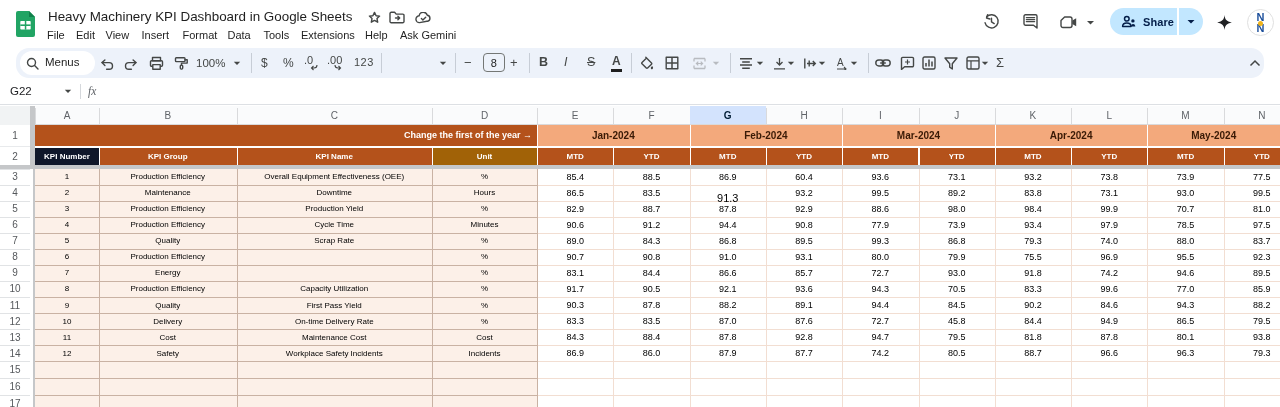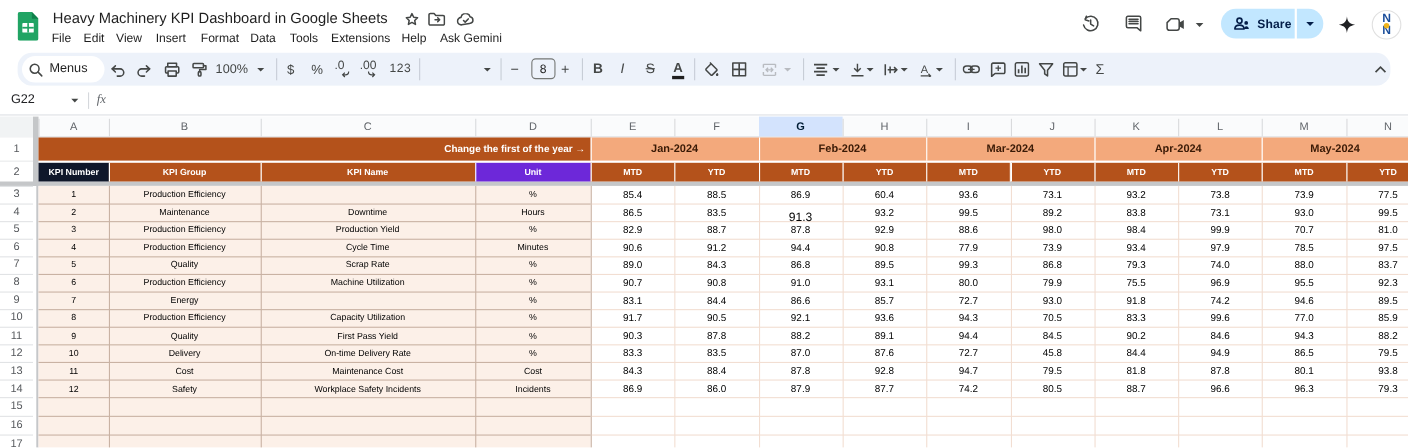--- a/index.html
+++ b/index.html
@@ -284,21 +284,21 @@
         <div style="position:absolute;left:842.2px;top:125px;width:152.6px;height:20.5px;background:#f3a97c;color:#3a1a06;font-weight:700;font-size:10px;display:flex;align-items:center;justify-content:center;">Mar-2024</div>
         <div style="position:absolute;left:842.2px;top:125px;width:1px;height:20.5px;background:#fff;"></div>
         <div style="position:absolute;left:994.8px;top:125px;width:152.6px;height:20.5px;background:#f3a97c;color:#3a1a06;font-weight:700;font-size:10px;display:flex;align-items:center;justify-content:center;">Apr-2024</div>
         <div style="position:absolute;left:994.8px;top:125px;width:1px;height:20.5px;background:#fff;"></div>
         <div style="position:absolute;left:1147.4px;top:125px;width:132.6px;height:20.5px;background:#f3a97c;color:#3a1a06;font-weight:700;font-size:10px;display:flex;align-items:center;justify-content:center;">May-2024</div>
         <div style="position:absolute;left:1147.4px;top:125px;width:1px;height:20.5px;background:#fff;"></div>
         <div style="position:absolute;left:537px;top:125px;width:1px;height:20.5px;background:#fff;"></div>
         <div style="position:absolute;left:35px;top:147.5px;width:64px;height:17.7px;display:flex;align-items:center;justify-content:center;font-size:8px;background:#0f172a;color:#fff;font-weight:700;">KPI Number</div>
         <div style="position:absolute;left:99px;top:147.5px;width:137.5px;height:17.7px;display:flex;align-items:center;justify-content:center;font-size:8px;background:#b4521b;color:#fff;font-weight:700;">KPI Group</div>
         <div style="position:absolute;left:236.5px;top:147.5px;width:195.5px;height:17.7px;display:flex;align-items:center;justify-content:center;font-size:8px;background:#b4521b;color:#fff;font-weight:700;">KPI Name</div>
-        <div style="position:absolute;left:432px;top:147.5px;width:105px;height:17.7px;display:flex;align-items:center;justify-content:center;font-size:8px;background:#6d28d9;color:#fff;font-weight:700;">Unit</div>
+        <div style="position:absolute;left:432px;top:147.5px;width:105px;height:17.7px;display:flex;align-items:center;justify-content:center;font-size:8px;background:#a16207;color:#fff;font-weight:700;">Unit</div>
         <div style="position:absolute;left:537px;top:147.5px;width:76.3px;height:17.7px;display:flex;align-items:center;justify-content:center;font-size:8px;background:#b4521b;color:#fff;font-weight:700;">MTD</div>
         <div style="position:absolute;left:613.3px;top:147.5px;width:76.3px;height:17.7px;display:flex;align-items:center;justify-content:center;font-size:8px;background:#b4521b;color:#fff;font-weight:700;">YTD</div>
         <div style="position:absolute;left:689.6px;top:147.5px;width:76.3px;height:17.7px;display:flex;align-items:center;justify-content:center;font-size:8px;background:#b4521b;color:#fff;font-weight:700;">MTD</div>
         <div style="position:absolute;left:765.9px;top:147.5px;width:76.3px;height:17.7px;display:flex;align-items:center;justify-content:center;font-size:8px;background:#b4521b;color:#fff;font-weight:700;">YTD</div>
         <div style="position:absolute;left:842.2px;top:147.5px;width:76.3px;height:17.7px;display:flex;align-items:center;justify-content:center;font-size:8px;background:#b4521b;color:#fff;font-weight:700;">MTD</div>
         <div style="position:absolute;left:918.5px;top:147.5px;width:76.3px;height:17.7px;display:flex;align-items:center;justify-content:center;font-size:8px;background:#b4521b;color:#fff;font-weight:700;">YTD</div>
         <div style="position:absolute;left:994.8px;top:147.5px;width:76.3px;height:17.7px;display:flex;align-items:center;justify-content:center;font-size:8px;background:#b4521b;color:#fff;font-weight:700;">MTD</div>
         <div style="position:absolute;left:1071.1px;top:147.5px;width:76.3px;height:17.7px;display:flex;align-items:center;justify-content:center;font-size:8px;background:#b4521b;color:#fff;font-weight:700;">YTD</div>
         <div style="position:absolute;left:1147.4px;top:147.5px;width:76.3px;height:17.7px;display:flex;align-items:center;justify-content:center;font-size:8px;background:#b4521b;color:#fff;font-weight:700;">MTD</div>
         <div style="position:absolute;left:1223.7px;top:147.5px;width:76.3px;height:17.7px;display:flex;align-items:center;justify-content:center;font-size:8px;background:#b4521b;color:#fff;font-weight:700;">YTD</div>
@@ -352,20 +352,21 @@
         <div style="position:absolute;left:538px;top:280.95px;width:742px;height:1px;background:#f2ded2;"></div>
         <div style="position:absolute;left:538px;top:297px;width:742px;height:1px;background:#f2ded2;"></div>
         <div style="position:absolute;left:538px;top:313.05px;width:742px;height:1px;background:#f2ded2;"></div>
         <div style="position:absolute;left:538px;top:329.1px;width:742px;height:1px;background:#f2ded2;"></div>
         <div style="position:absolute;left:538px;top:345.15px;width:742px;height:1px;background:#f2ded2;"></div>
         <div style="position:absolute;left:538px;top:361.2px;width:742px;height:1px;background:#f2ded2;"></div>
         <div style="position:absolute;left:538px;top:378.3px;width:742px;height:1px;background:#f2ded2;"></div>
         <div style="position:absolute;left:538px;top:395.4px;width:742px;height:1px;background:#f2ded2;"></div>
         <div style="position:absolute;left:35px;top:168.6px;width:64px;height:16.05px;display:flex;align-items:center;justify-content:center;font-size:8px;color:#000;">1</div>
         <div style="position:absolute;left:99px;top:168.6px;width:137.5px;height:16.05px;display:flex;align-items:center;justify-content:center;font-size:8px;color:#000;">Production Efficiency</div>
+        <div style="position:absolute;left:236.5px;top:168.6px;width:195.5px;height:16.05px;display:flex;align-items:center;justify-content:center;font-size:8px;color:#000;">Overall Equipment Effectiveness (OEE)</div>
         <div style="position:absolute;left:432px;top:168.6px;width:105px;height:16.05px;display:flex;align-items:center;justify-content:center;font-size:8px;color:#000;">%</div>
         <div style="position:absolute;left:537px;top:168.6px;width:76.3px;height:16.05px;display:flex;align-items:center;justify-content:center;font-size:9px;color:#000;">85.4</div>
         <div style="position:absolute;left:613.3px;top:168.6px;width:76.3px;height:16.05px;display:flex;align-items:center;justify-content:center;font-size:9px;color:#000;">88.5</div>
         <div style="position:absolute;left:689.6px;top:168.6px;width:76.3px;height:16.05px;display:flex;align-items:center;justify-content:center;font-size:9px;color:#000;">86.9</div>
         <div style="position:absolute;left:765.9px;top:168.6px;width:76.3px;height:16.05px;display:flex;align-items:center;justify-content:center;font-size:9px;color:#000;">60.4</div>
         <div style="position:absolute;left:842.2px;top:168.6px;width:76.3px;height:16.05px;display:flex;align-items:center;justify-content:center;font-size:9px;color:#000;">93.6</div>
         <div style="position:absolute;left:918.5px;top:168.6px;width:76.3px;height:16.05px;display:flex;align-items:center;justify-content:center;font-size:9px;color:#000;">73.1</div>
         <div style="position:absolute;left:994.8px;top:168.6px;width:76.3px;height:16.05px;display:flex;align-items:center;justify-content:center;font-size:9px;color:#000;">93.2</div>
         <div style="position:absolute;left:1071.1px;top:168.6px;width:76.3px;height:16.05px;display:flex;align-items:center;justify-content:center;font-size:9px;color:#000;">73.8</div>
         <div style="position:absolute;left:1147.4px;top:168.6px;width:76.3px;height:16.05px;display:flex;align-items:center;justify-content:center;font-size:9px;color:#000;">73.9</div>
@@ -421,21 +422,20 @@
         <div style="position:absolute;left:689.6px;top:232.8px;width:76.3px;height:16.05px;display:flex;align-items:center;justify-content:center;font-size:9px;color:#000;">86.8</div>
         <div style="position:absolute;left:765.9px;top:232.8px;width:76.3px;height:16.05px;display:flex;align-items:center;justify-content:center;font-size:9px;color:#000;">89.5</div>
         <div style="position:absolute;left:842.2px;top:232.8px;width:76.3px;height:16.05px;display:flex;align-items:center;justify-content:center;font-size:9px;color:#000;">99.3</div>
         <div style="position:absolute;left:918.5px;top:232.8px;width:76.3px;height:16.05px;display:flex;align-items:center;justify-content:center;font-size:9px;color:#000;">86.8</div>
         <div style="position:absolute;left:994.8px;top:232.8px;width:76.3px;height:16.05px;display:flex;align-items:center;justify-content:center;font-size:9px;color:#000;">79.3</div>
         <div style="position:absolute;left:1071.1px;top:232.8px;width:76.3px;height:16.05px;display:flex;align-items:center;justify-content:center;font-size:9px;color:#000;">74.0</div>
         <div style="position:absolute;left:1147.4px;top:232.8px;width:76.3px;height:16.05px;display:flex;align-items:center;justify-content:center;font-size:9px;color:#000;">88.0</div>
         <div style="position:absolute;left:1223.7px;top:232.8px;width:76.3px;height:16.05px;display:flex;align-items:center;justify-content:center;font-size:9px;color:#000;">83.7</div>
         <div style="position:absolute;left:35px;top:248.85px;width:64px;height:16.05px;display:flex;align-items:center;justify-content:center;font-size:8px;color:#000;">6</div>
         <div style="position:absolute;left:99px;top:248.85px;width:137.5px;height:16.05px;display:flex;align-items:center;justify-content:center;font-size:8px;color:#000;">Production Efficiency</div>
-        <div style="position:absolute;left:236.5px;top:248.85px;width:195.5px;height:16.05px;display:flex;align-items:center;justify-content:center;font-size:8px;color:#000;">Machine Utilization</div>
         <div style="position:absolute;left:432px;top:248.85px;width:105px;height:16.05px;display:flex;align-items:center;justify-content:center;font-size:8px;color:#000;">%</div>
         <div style="position:absolute;left:537px;top:248.85px;width:76.3px;height:16.05px;display:flex;align-items:center;justify-content:center;font-size:9px;color:#000;">90.7</div>
         <div style="position:absolute;left:613.3px;top:248.85px;width:76.3px;height:16.05px;display:flex;align-items:center;justify-content:center;font-size:9px;color:#000;">90.8</div>
         <div style="position:absolute;left:689.6px;top:248.85px;width:76.3px;height:16.05px;display:flex;align-items:center;justify-content:center;font-size:9px;color:#000;">91.0</div>
         <div style="position:absolute;left:765.9px;top:248.85px;width:76.3px;height:16.05px;display:flex;align-items:center;justify-content:center;font-size:9px;color:#000;">93.1</div>
         <div style="position:absolute;left:842.2px;top:248.85px;width:76.3px;height:16.05px;display:flex;align-items:center;justify-content:center;font-size:9px;color:#000;">80.0</div>
         <div style="position:absolute;left:918.5px;top:248.85px;width:76.3px;height:16.05px;display:flex;align-items:center;justify-content:center;font-size:9px;color:#000;">79.9</div>
         <div style="position:absolute;left:994.8px;top:248.85px;width:76.3px;height:16.05px;display:flex;align-items:center;justify-content:center;font-size:9px;color:#000;">75.5</div>
         <div style="position:absolute;left:1071.1px;top:248.85px;width:76.3px;height:16.05px;display:flex;align-items:center;justify-content:center;font-size:9px;color:#000;">96.9</div>
         <div style="position:absolute;left:1147.4px;top:248.85px;width:76.3px;height:16.05px;display:flex;align-items:center;justify-content:center;font-size:9px;color:#000;">95.5</div>

